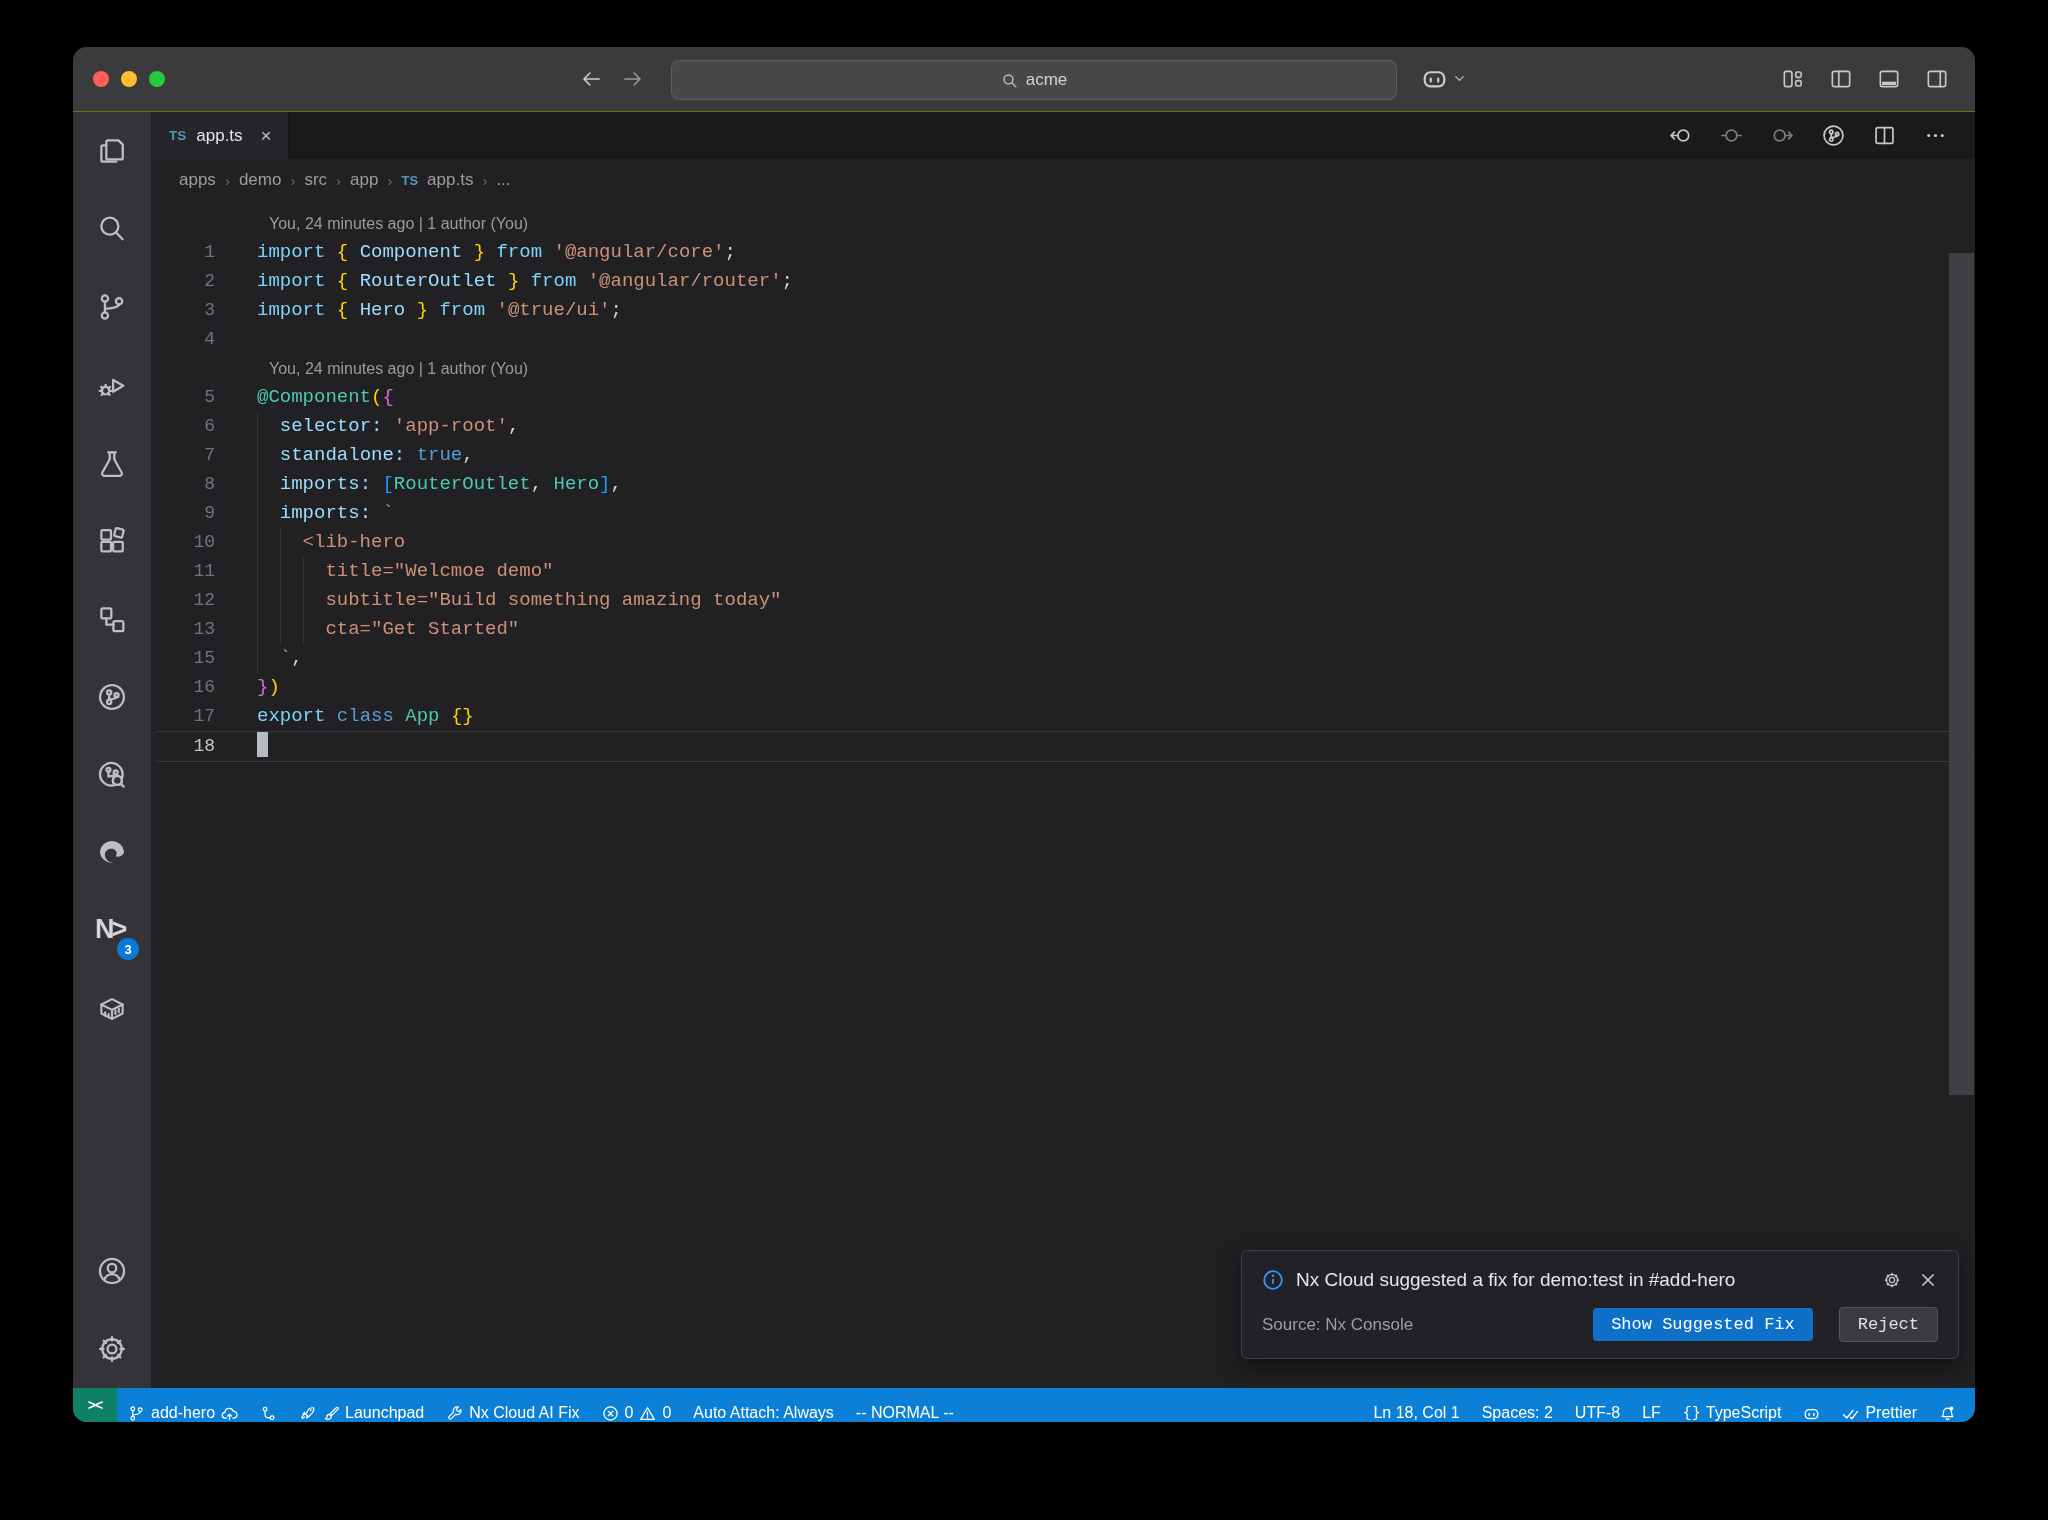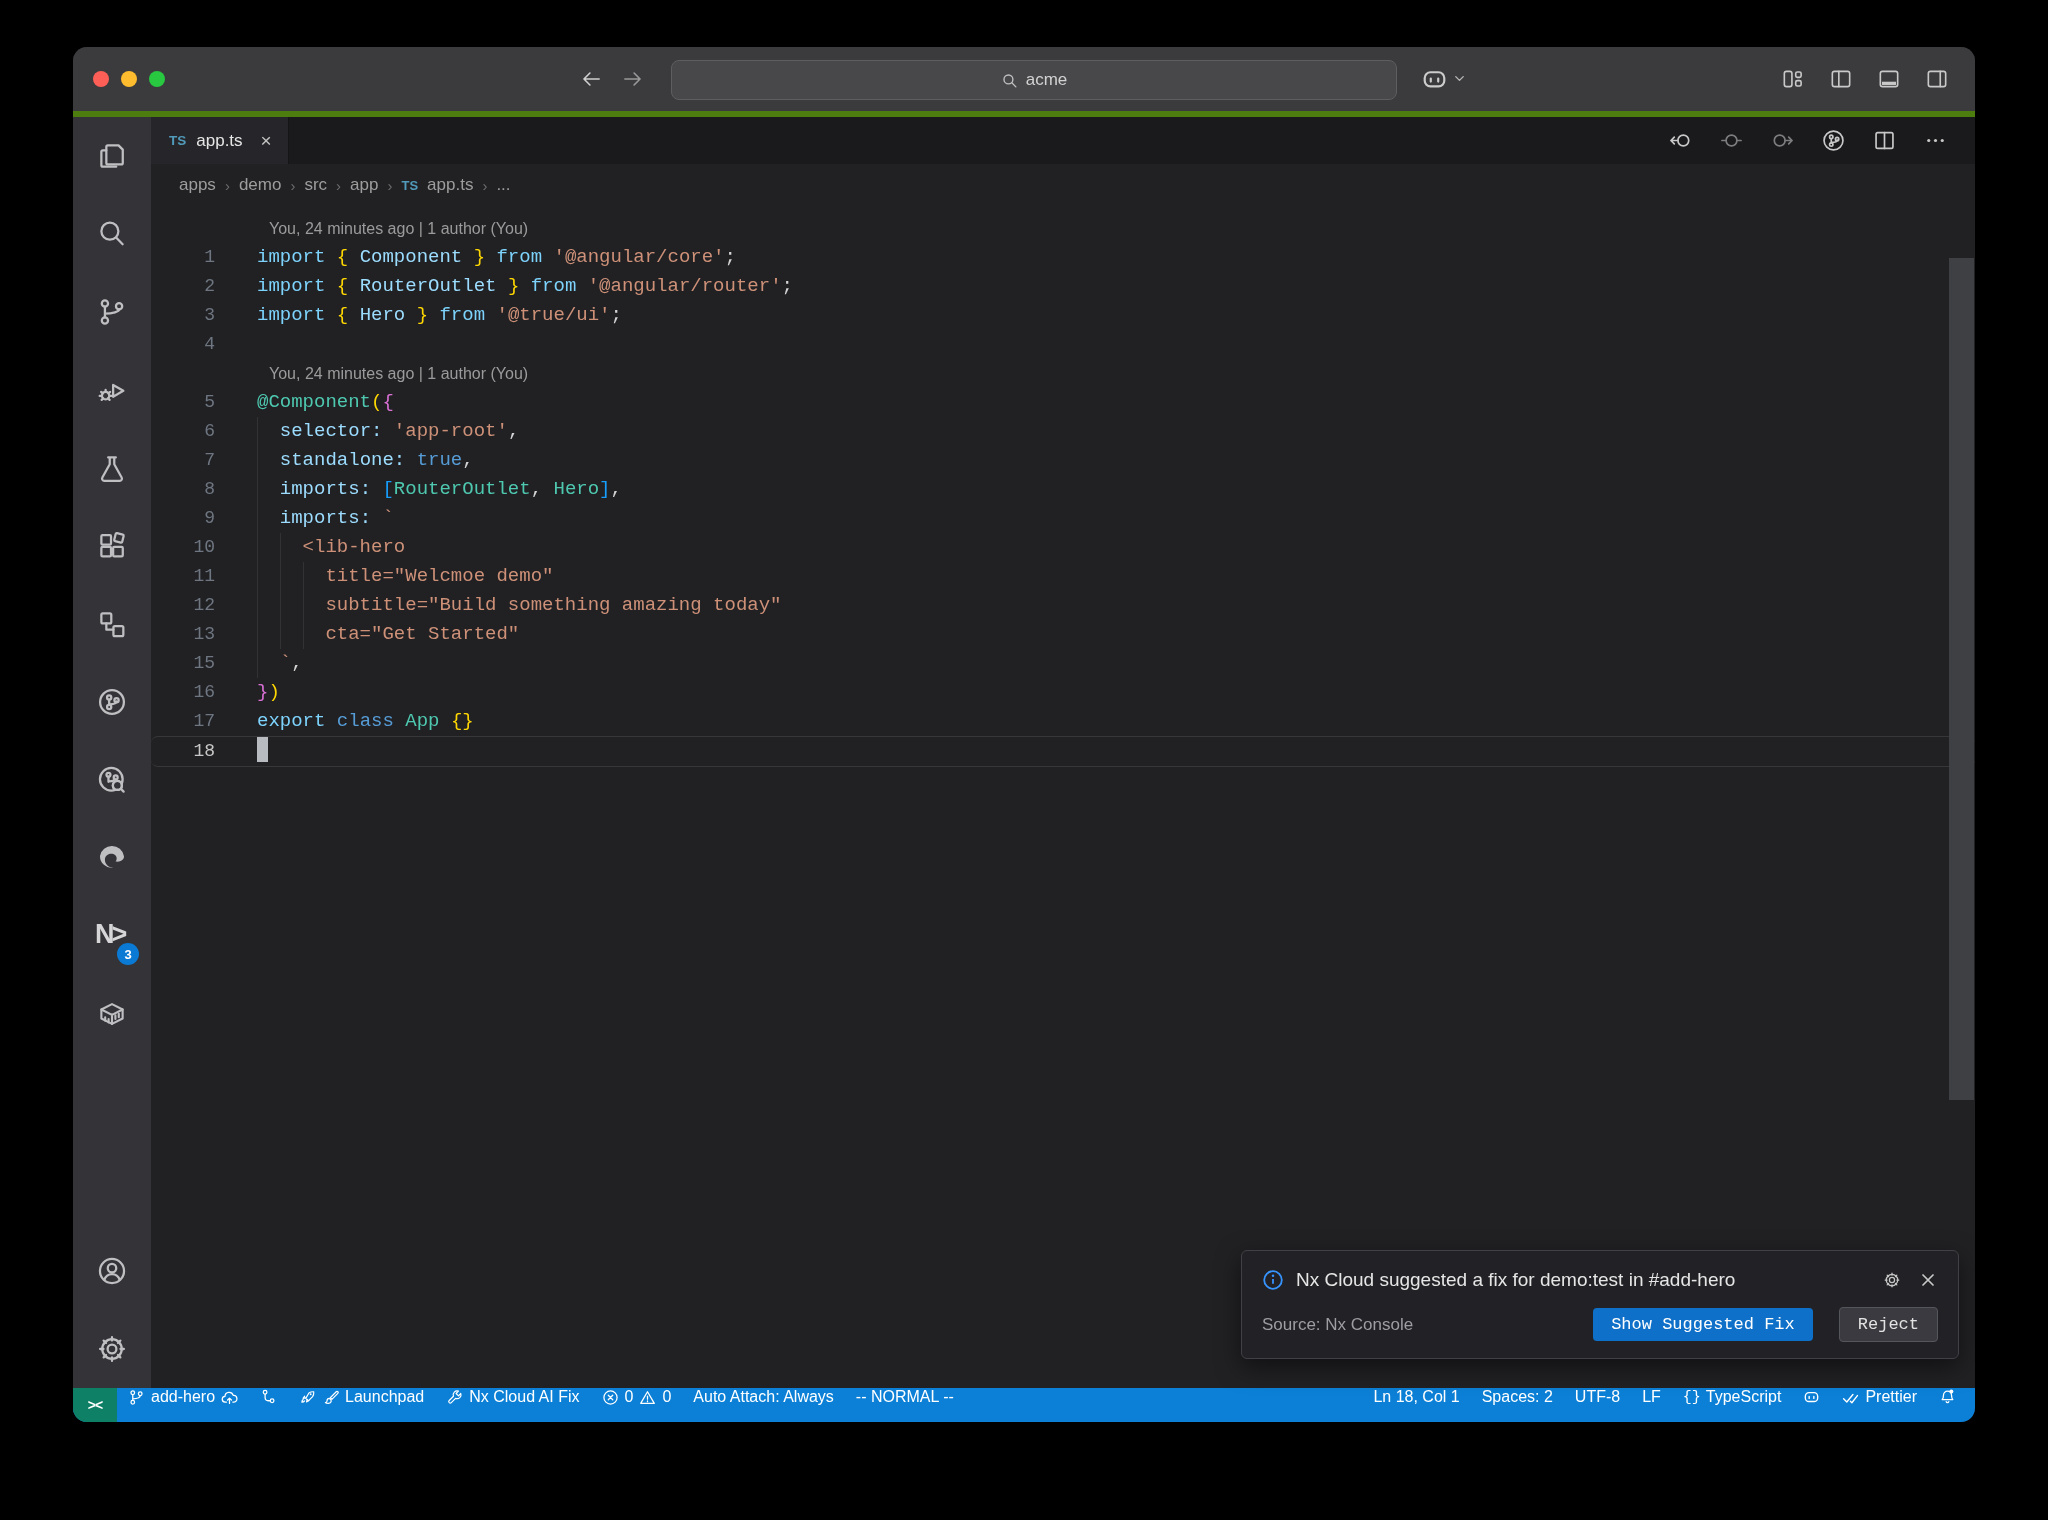--- a/index.html
+++ b/index.html
@@ -1,20 +1,20 @@
 <!DOCTYPE html>
 <html><head>
 <meta charset="utf-8">
 <style>
   html,body{margin:0;padding:0;background:#000;}
   body{width:2048px;height:1520px;overflow:hidden;font-family:"Liberation Sans",sans-serif;-webkit-font-smoothing:antialiased;}
   .stage{position:relative;width:2048px;height:1520px;background:#000;}
   .window{position:absolute;left:73px;top:47px;width:1902px;height:1375px;background:#212124;border-radius:14px;overflow:hidden;box-shadow:0 24px 80px rgba(0,0,0,.7);display:flex;flex-direction:column;}
   
-  .titlebar{position:relative;height:64px;background:#3b3b3e;border-bottom:6px solid #4d7c0f;flex:0 0 auto;}
+  .titlebar{position:relative;height:64px;background:#3b3b3e;border-bottom:1px solid #4d7c0f;flex:0 0 auto;}
   .traffic{position:absolute;left:20px;top:24px;display:flex;gap:12px;}
   .tdot{width:16px;height:16px;border-radius:50%;}
   .dot-close{background:#ff5f57}.dot-minimize{background:#febc2e}.dot-zoom{background:#28c840}
   .nav-arrows{position:absolute;left:505px;top:19px;display:flex;gap:16px;color:#cfcfcf;}
   .nav-arrows .ic{width:26px;height:26px;}
   .nav-arrows .dim{color:#9a9a9a;}
   .cmd-center{position:absolute;left:598px;top:13px;width:724px;height:38px;background:#48484b;border:1px solid #5e5e61;border-radius:8px;display:flex;align-items:center;justify-content:center;gap:8px;color:#d2d2d2;font-size:17px;}
   .cmd-center .ic{width:17px;height:17px;color:#c0c0c0;}
   .copilot-menu{position:absolute;left:1348px;top:18px;display:flex;align-items:center;gap:4px;color:#cccccc;}
   .copilot-menu .ic{width:27px;height:27px;}
@@ -53,21 +53,21 @@
   .cline{position:relative;white-space:pre;flex:1;}
   .lens{color:#9b9b9b;font-family:"Liberation Sans",sans-serif;font-size:16px;padding-left:118px;line-height:29px;}
   .guide{position:absolute;top:0;bottom:0;width:1px;background:rgba(255,255,255,.08);}
   .cursor{display:inline-block;width:11px;height:25px;background:#b8bcc0;vertical-align:middle;margin-top:-3px;}
   .tk-kw{color:#7dd3fc}.tk-kw2{color:#569CD6}.tk-id{color:#9CDCFE}.tk-str{color:#CE9178}
   .tk-cls{color:#4EC9B0}.tk-b1{color:#FFD700}.tk-b2{color:#DA70D6}.tk-b3{color:#179FFF}.tk-pl{color:#D4D4D4}
   .scroll-thumb{position:absolute;right:1px;top:52px;width:25px;height:842px;background:#3f4044;}
   
   .statusbar{height:34px;background:#0c80d6;display:flex;align-items:stretch;color:#fff;font-size:16px;flex:0 0 auto;}
   .remote{width:44px;background:#0e8066;display:flex;align-items:center;justify-content:center;font-weight:700;font-size:14px;letter-spacing:-1px;cursor:pointer;}
-  .sb-left,.sb-right{display:flex;align-items:flex-start;}
+  .sb-left,.sb-right{display:flex;align-items:flex-end;margin-top:9px;}
   .sb-right{margin-left:auto;padding-right:8px;}
   .sb-item{display:flex;align-items:center;gap:6px;padding:0 11px;cursor:pointer;white-space:nowrap;}
   .sb-item .ic{width:17px;height:17px;}
   .sb-braces{font-family:"Liberation Mono",monospace;font-size:15px;}
   
   .notification{position:absolute;right:16px;bottom:63px;width:716px;background:#222226;border:1px solid #404046;border-radius:6px;box-shadow:0 8px 24px rgba(0,0,0,.5);color:#e6e6e6;}
   .ntf-row1{display:flex;align-items:center;gap:12px;padding:18px 20px 12px 20px;}
   .ntf-row1 .sev{width:22px;height:22px;flex:0 0 auto;}
   .ntf-title{font-size:19px;flex:1;}
   .ntf-tools{display:flex;gap:16px;color:#c7c7c7;}

